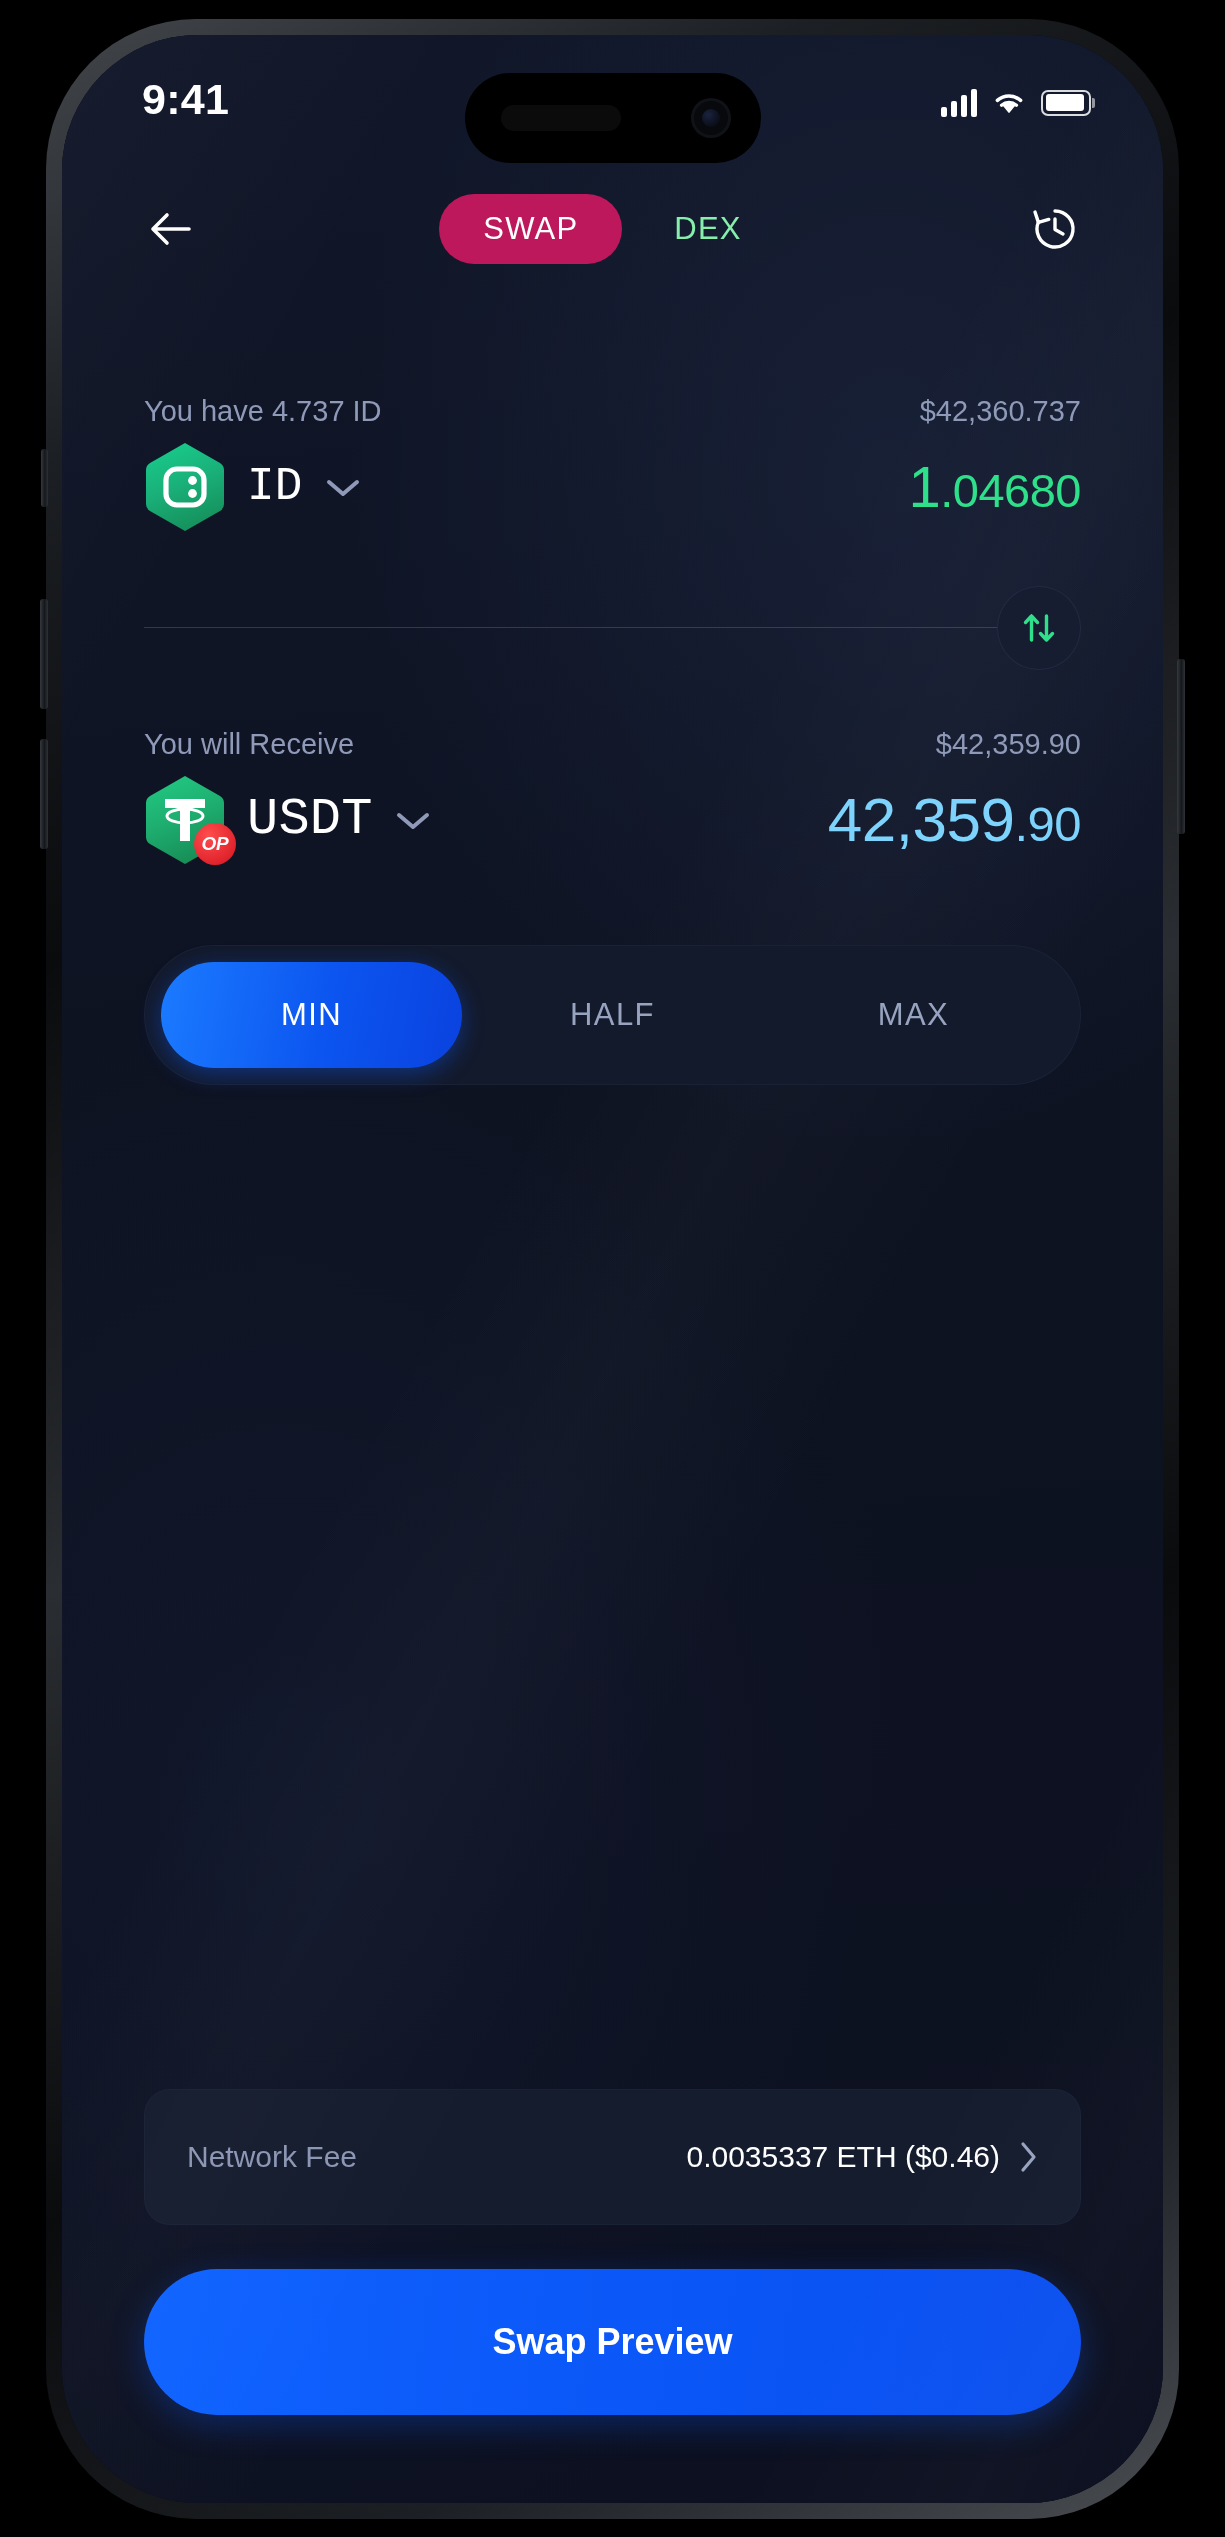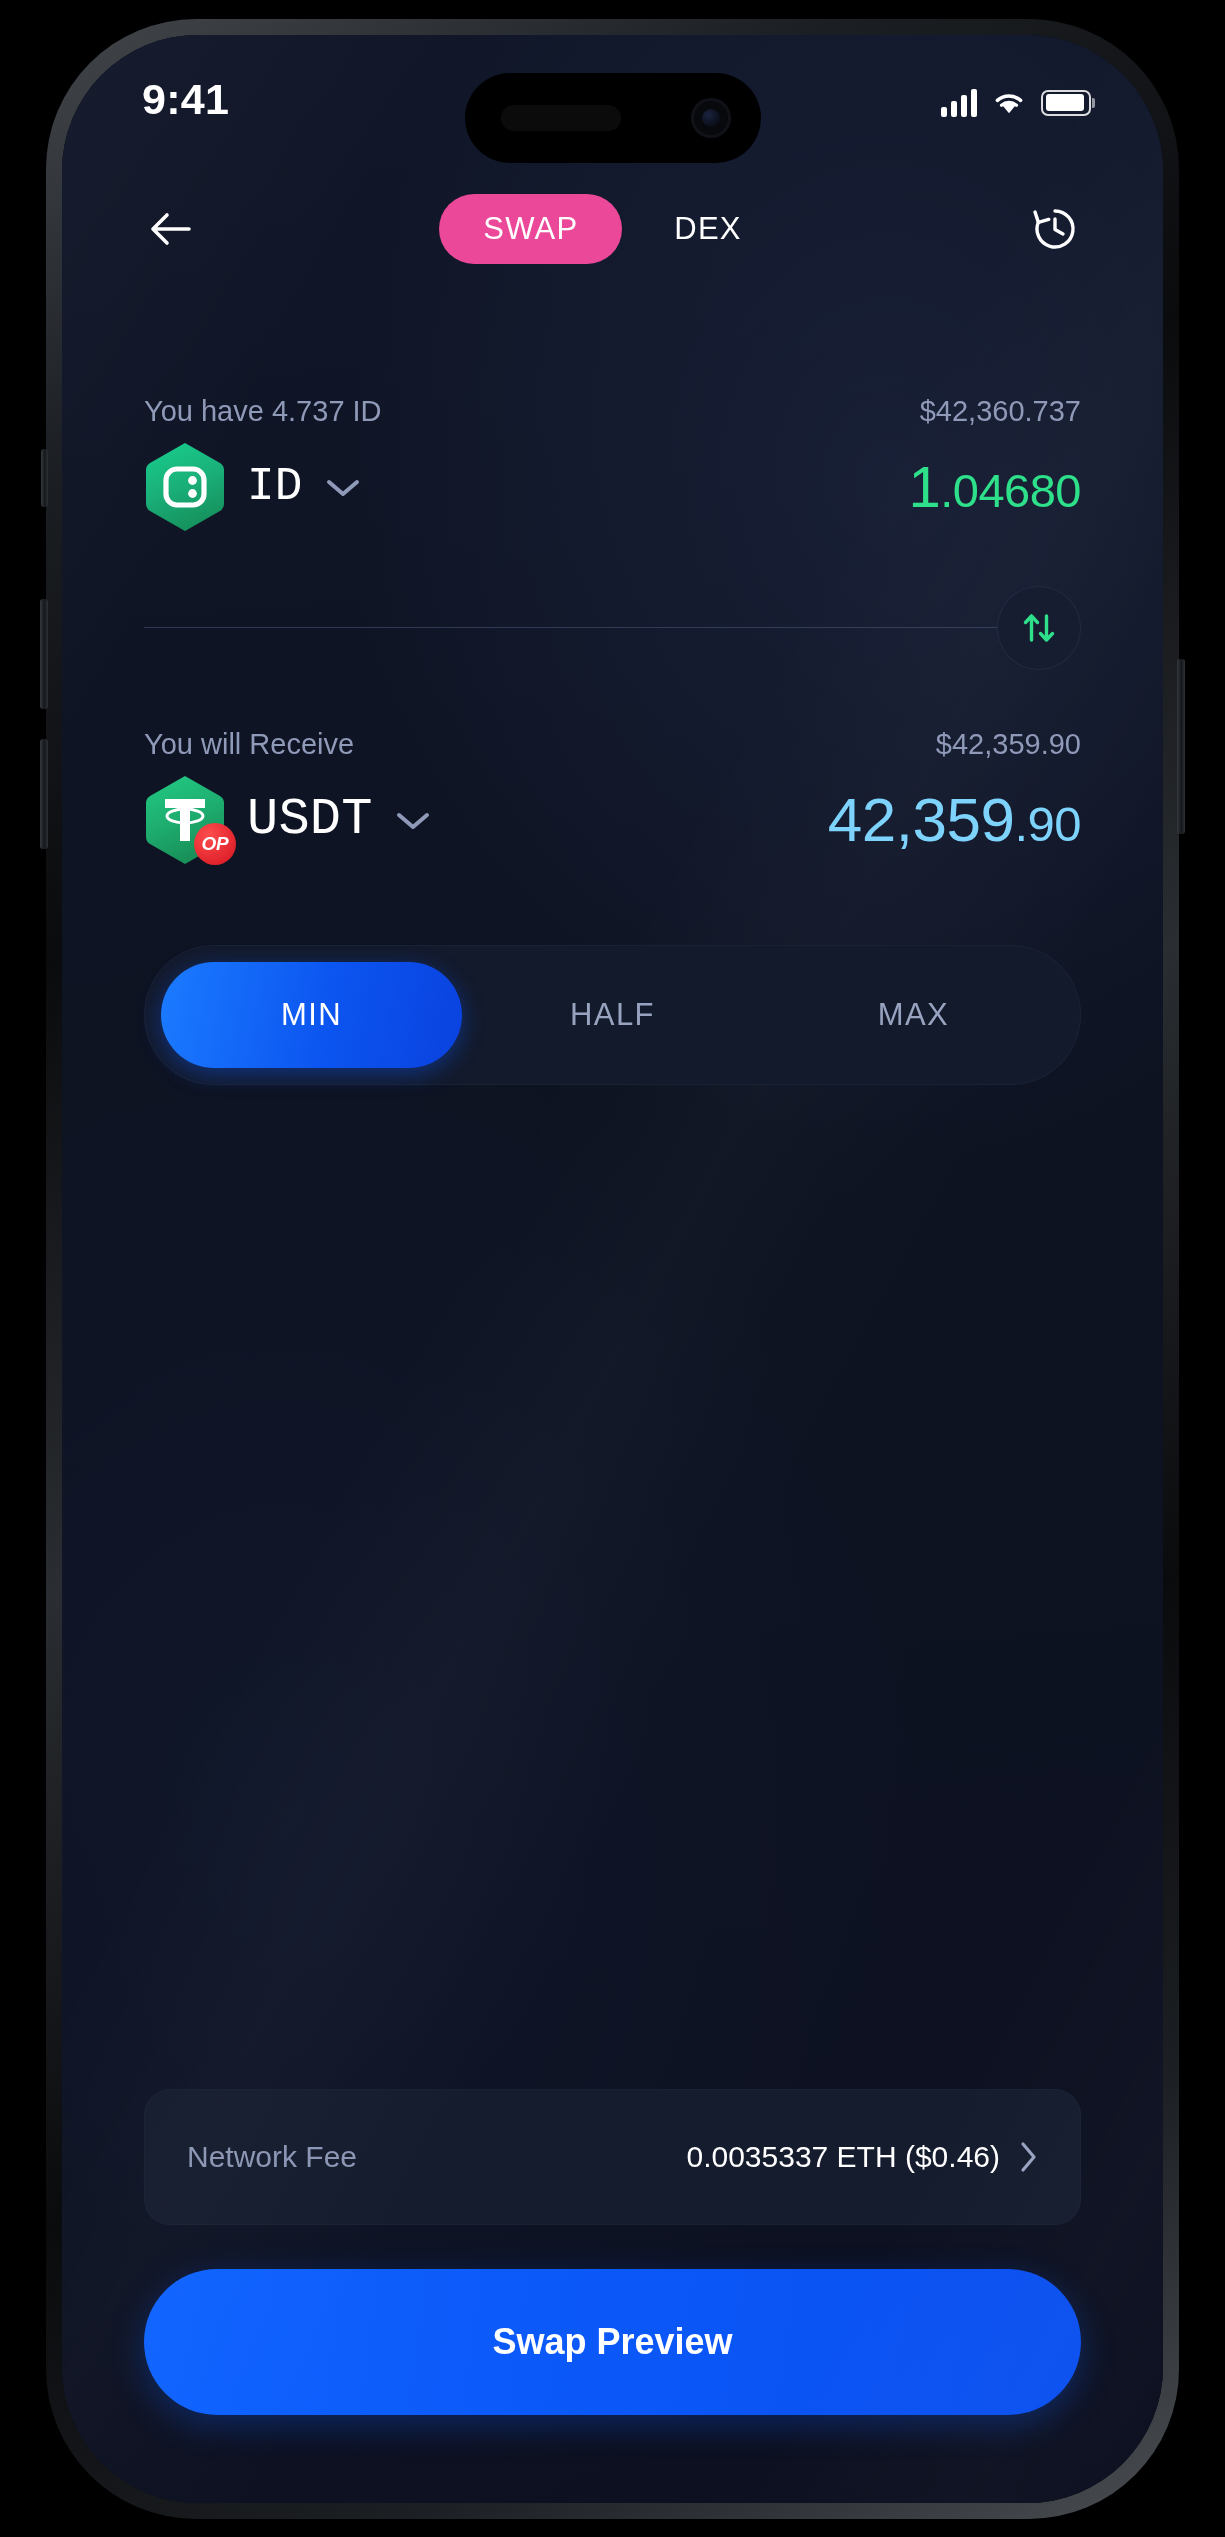--- a/index.html
+++ b/index.html
@@ -199,25 +199,25 @@
   }
   .tab {
     font-size: 31px;
     letter-spacing: 1.2px;
     padding: 17px 44px;
     border-radius: 40px;
     cursor: pointer;
     white-space: nowrap;
   }
   .tab.active {
-    background: #ec4899;
+    background: #be185d;
     color: #ffffff;
   }
   .tab.inactive {
-    color: #ffffff;
+    color: #86efac;
   }
   .nav-history {
     width: 60px; height: 60px;
     display: flex; align-items: center; justify-content: center;
     flex-shrink: 0;
     cursor: pointer;
   }
 
   
   .content {

